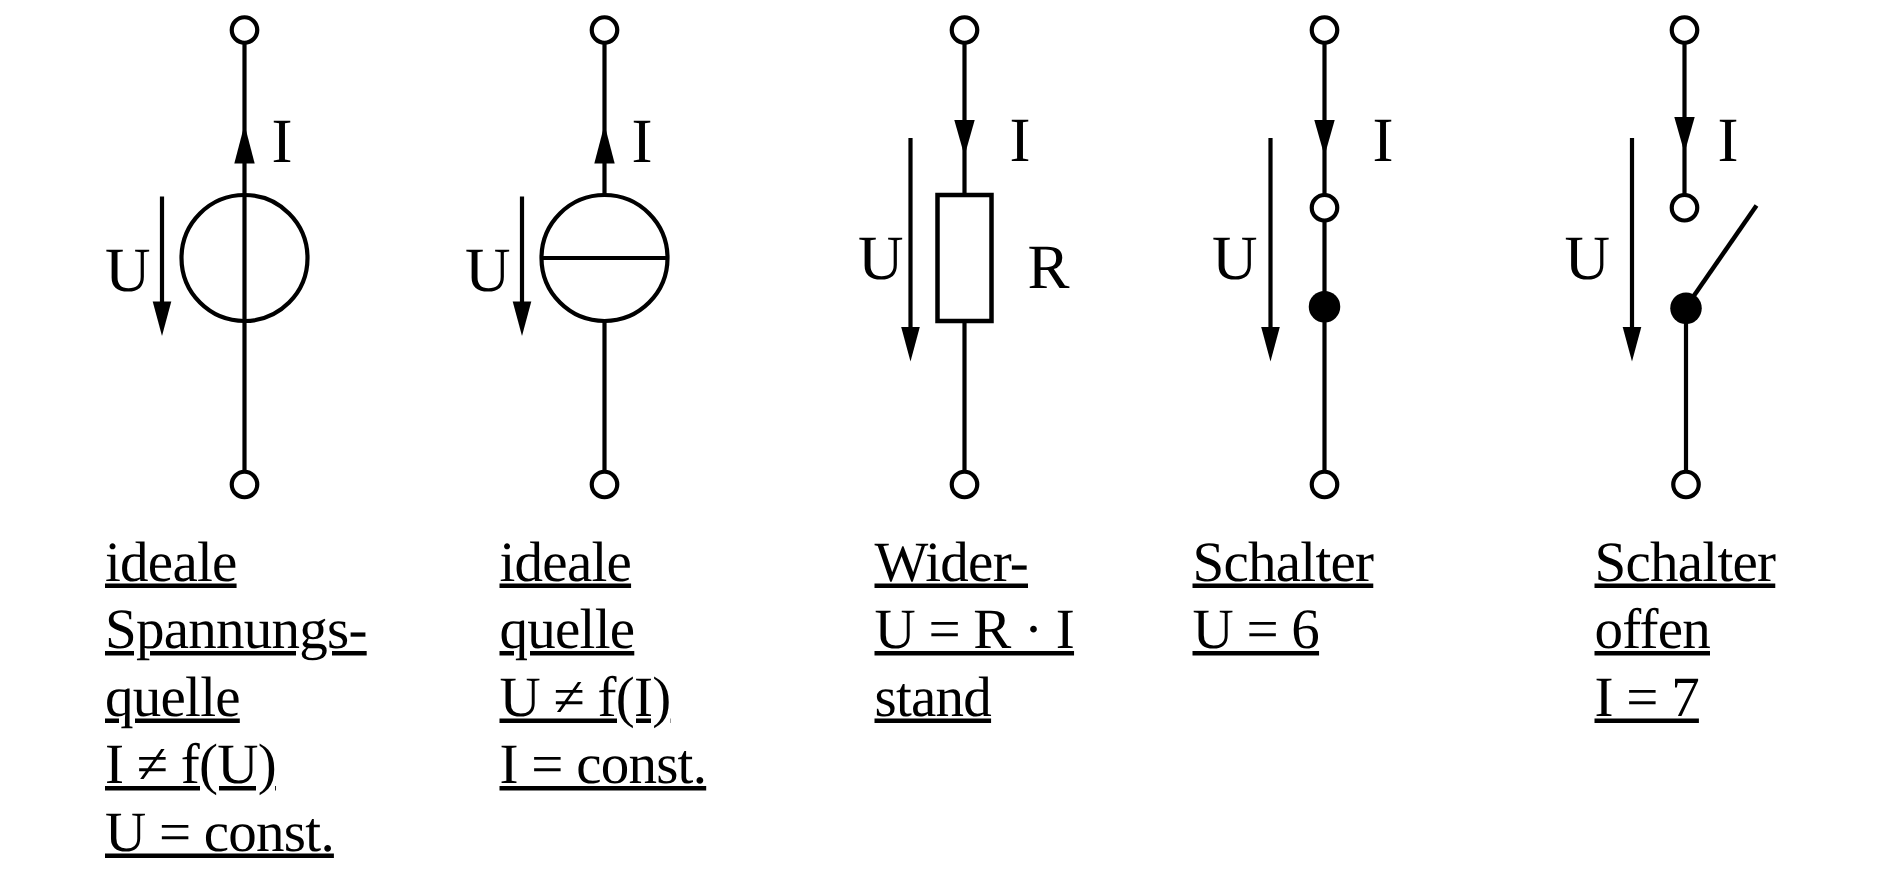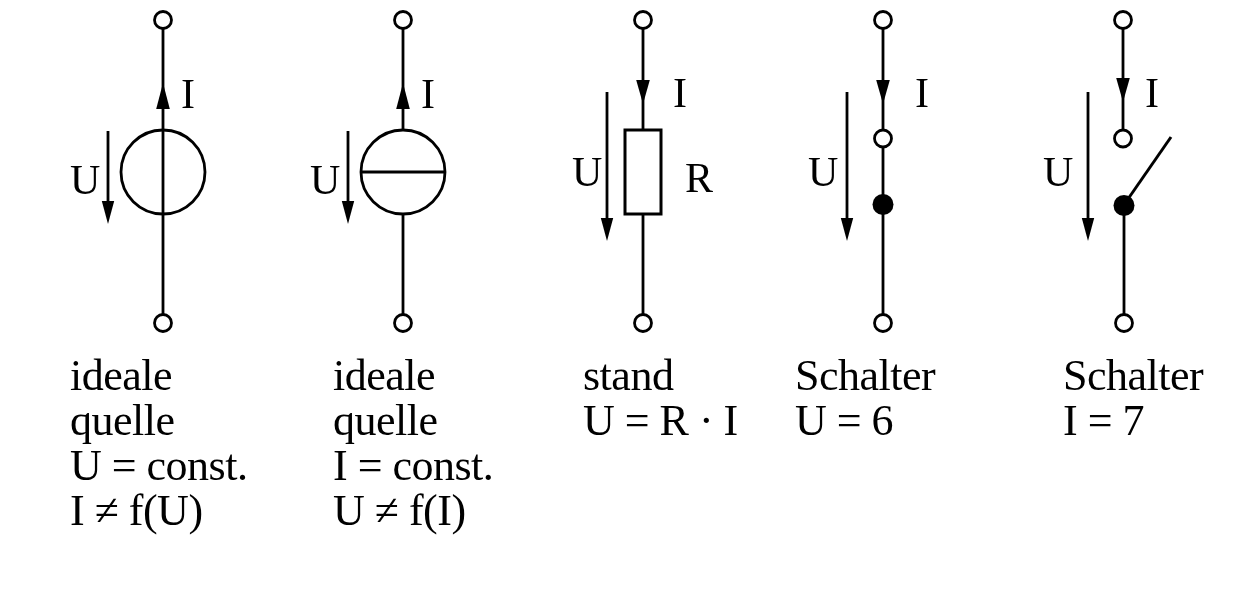--- a/index.html
+++ b/index.html
@@ -22,24 +22,25 @@
     top: 0;
   }
   svg text {
     font-family: "Liberation Serif", "DejaVu Serif", serif;
     font-size: 42px;
     fill: #000000;
   }
   .caption {
     position: absolute;
     top: 353px;
-    font-size: 44px;
+    font-size: 38px;
     line-height: 45px;
     letter-spacing: -0.5px;
     white-space: nowrap;
+    text-decoration: underline;
   }
   .caption span { display: block; }
 </style>
 </head>
 <body>
 
 <div id="canvas">
 
   <svg id="schematic" width="1260" height="350" viewBox="0 0 1260 350" fill="none" stroke="#000000" stroke-width="2.8">
 
@@ -107,40 +108,43 @@
       <circle cx="1124" cy="323" r="8.5" fill="#fff"></circle>
       <line x1="1088" y1="92" x2="1088" y2="223"></line>
       <polygon points="1088,241 1081.8,218 1094.2,218" fill="#000" stroke="none"></polygon>
       <text x="1145" y="107" stroke="none" fill="#000">I</text>
       <text x="1043" y="186" stroke="none" fill="#000">U</text>
     </g>
   </svg>
 
   <div class="caption" style="left:70px">
     <span>ideale</span>
+    <span>Spannungs-</span>
     <span>quelle</span>
+    <span>I ≠ f(U)</span>
     <span>U = const.</span>
-    <span>I ≠ f(U)</span>
   </div>
 
   <div class="caption" style="left:333px">
     <span>ideale</span>
     <span>quelle</span>
+    <span>U ≠ f(I)</span>
     <span>I = const.</span>
-    <span>U ≠ f(I)</span>
   </div>
 
   <div class="caption" style="left:583px">
+    <span>Wider-</span>
+    <span>U = R · I</span>
     <span>stand</span>
-    <span>U = R · I</span>
   </div>
 
   <div class="caption" style="left:795px">
     <span>Schalter</span>
     <span>U = 6</span>
   </div>
 
   <div class="caption" style="left:1063px">
     <span>Schalter</span>
+    <span>offen</span>
     <span>I = 7</span>
   </div>
 
 </div>
 
 </body></html>

